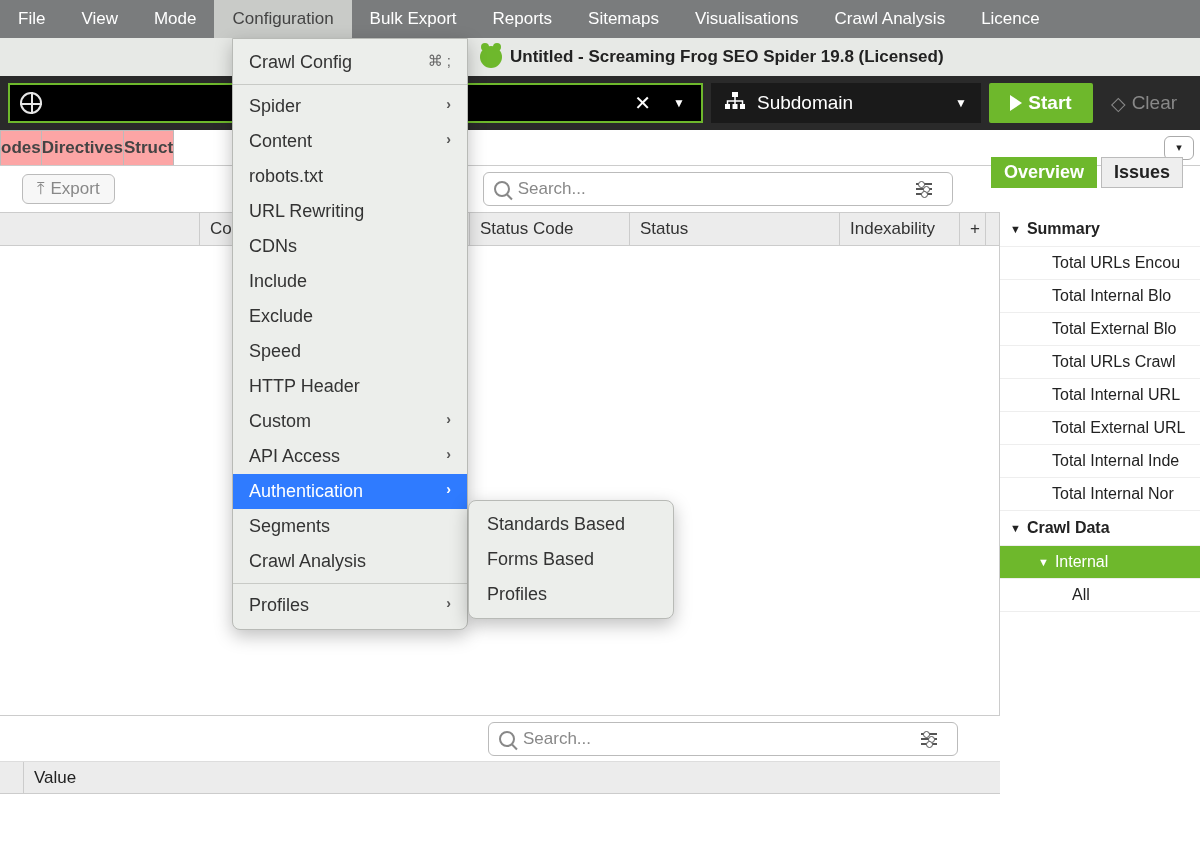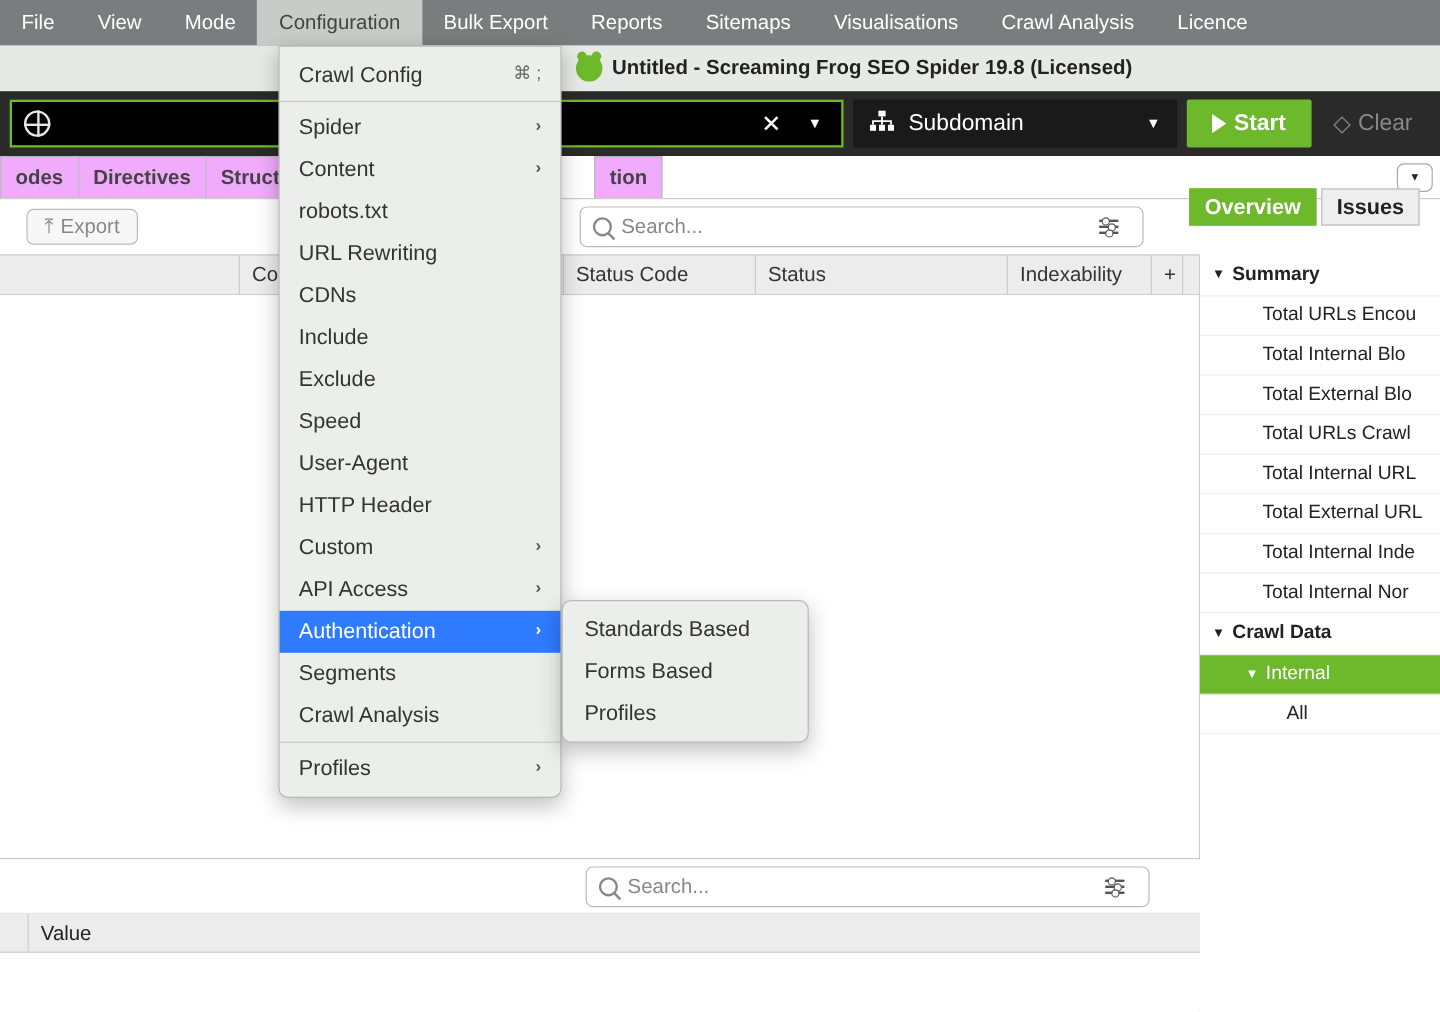--- a/index.html
+++ b/index.html
@@ -28,21 +28,21 @@
 .urlbox .caret { color: #fff; font-size: 12px; padding: 0 6px; }
 .scopebox { flex: 0 0 270px; height: 40px; background: #1a1a1a; color: #fff; display: flex; align-items: center; padding: 0 14px; font-size: 19px; gap: 12px; }
 .scopebox .sicon { color: #fff; font-size: 18px; }
 .scopebox .scaret { margin-left: auto; font-size: 12px; }
 .startbtn { flex: 0 0 104px; height: 40px; background: #6eb82c; color: #fff; display: flex; align-items: center; justify-content: center; font-size: 19px; font-weight: 600; gap: 6px; border-radius: 2px; }
 .startbtn .play { width: 0; height: 0; border-left: 12px solid #fff; border-top: 8px solid transparent; border-bottom: 8px solid transparent; }
 .clearbtn { flex: 0 0 auto; height: 40px; color: #888; display: flex; align-items: center; padding: 0 10px; font-size: 19px; gap: 6px; }
 
 
 .tabstrip { display: flex; align-items: center; height: 36px; background: #fff; border-bottom: 1px solid #ccc; font-size: 17px; }
-.tabstrip .tab { padding: 0 12px; height: 100%; display: flex; align-items: center; border: 1px solid #bbb; border-bottom: none; background: #f0abfc; margin-right: -1px; white-space: nowrap; font-weight: 600; color: #444; }
+.tabstrip .tab { padding: 0 0; height: 100%; display: flex; align-items: center; border: 1px solid #bbb; border-bottom: none; background: #fca5a5; margin-right: -1px; white-space: nowrap; font-weight: 600; color: #444; }
 .tabstrip .gap { flex: 1; }
 .tabstrip .dd { width: 30px; height: 24px; border: 1px solid #aaa; border-radius: 6px; margin-right: 6px; display: flex; align-items: center; justify-content: center; font-size: 11px; }
 
 
 .rtabs { display: flex; gap: 4px; position: absolute; right: 17px; top: 156px; height: 32px; align-items: center; }
 .rtabs .rtab { padding: 4px 12px; background: #eee; border: 1px solid #bbb; font-size: 18px; font-weight: 600; }
 .rtabs .rtab.active { background: #6eb82c; color: #fff; border-color: #6eb82c; }
 
 
 .subrow { display: flex; align-items: center; height: 46px; padding: 4px 8px; gap: 8px; }
@@ -270,23 +270,20 @@
     <div class="ditem">
       <span>Include</span>
     </div>
     <div class="ditem">
       <span>Exclude</span>
     </div>
     <div class="ditem">
       <span>Speed</span>
     </div>
     <div class="ditem">
-      <span>User-Agent</span>
-    </div>
-    <div class="ditem">
       <span>HTTP Header</span>
     </div>
     <div class="ditem">
       <span>Custom</span>
       <span class="arrow">›</span>
     </div>
     <div class="ditem">
       <span>API Access</span>
       <span class="arrow">›</span>
     </div>

